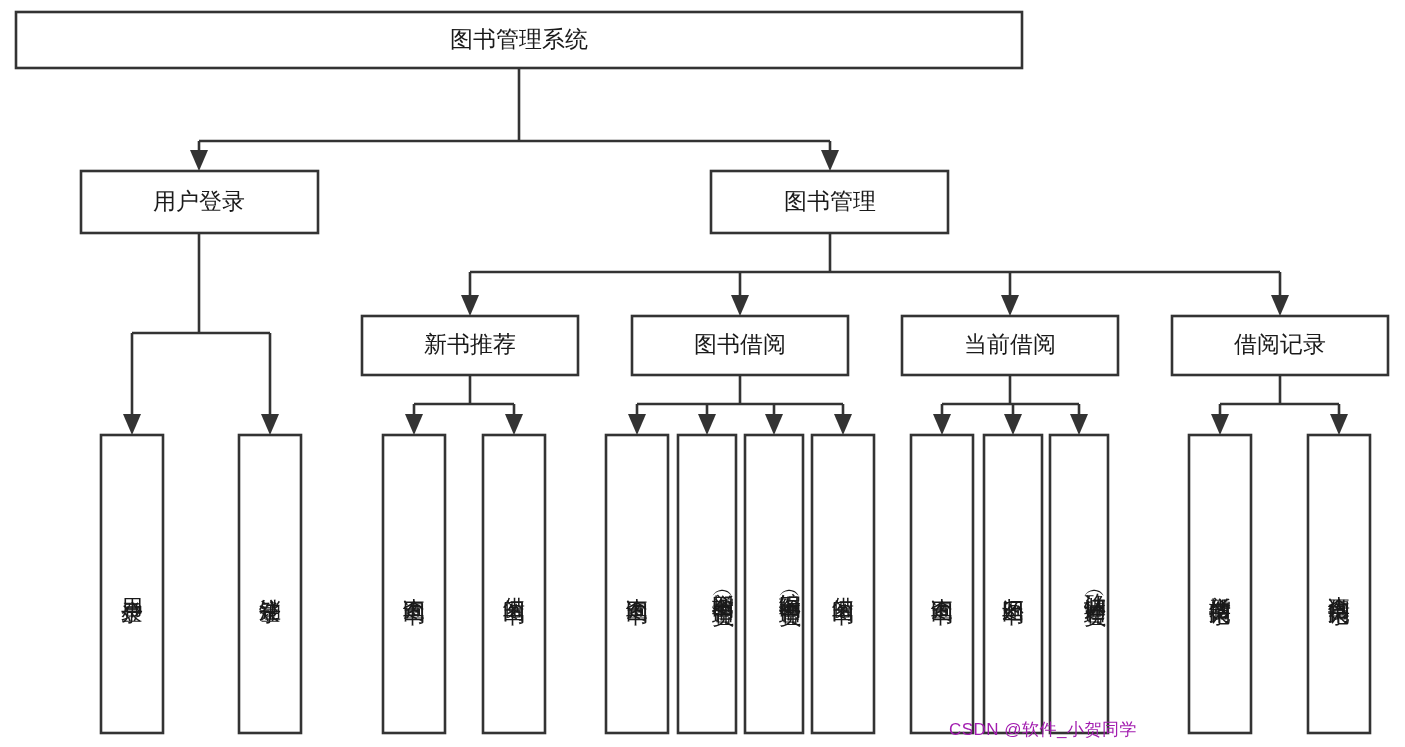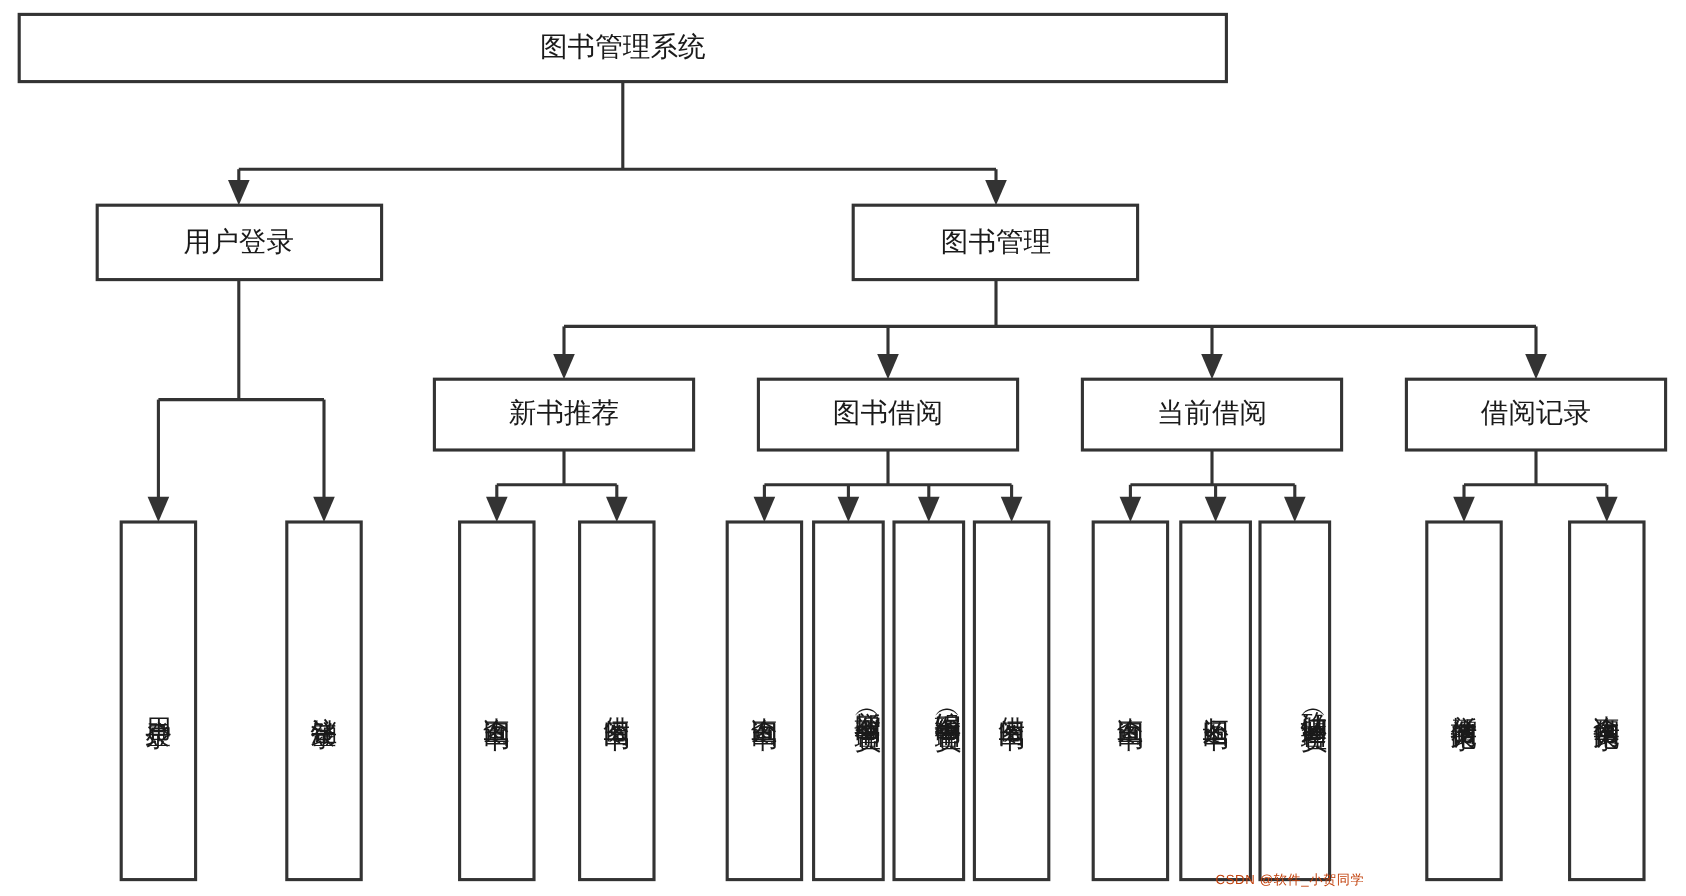--- a/index.html
+++ b/index.html
@@ -62,22 +62,22 @@
     align-items: center;
     justify-content: center;
     text-align: center;
     pointer-events: none;
   }
   .watermark {
     position: absolute;
     right: 8px;
     bottom: 6px;
     font-family: "Liberation Sans", "DejaVu Sans", sans-serif;
-    font-size: 11px;
-    color: #c2410c;
+    font-size: 17px;
+    color: #a21caf;
     letter-spacing: 0.5px;
     white-space: nowrap;
     margin-top: 16px;
   }
 </style>
 </head>
 <body>
 
 <div id="diagram-root">
 

